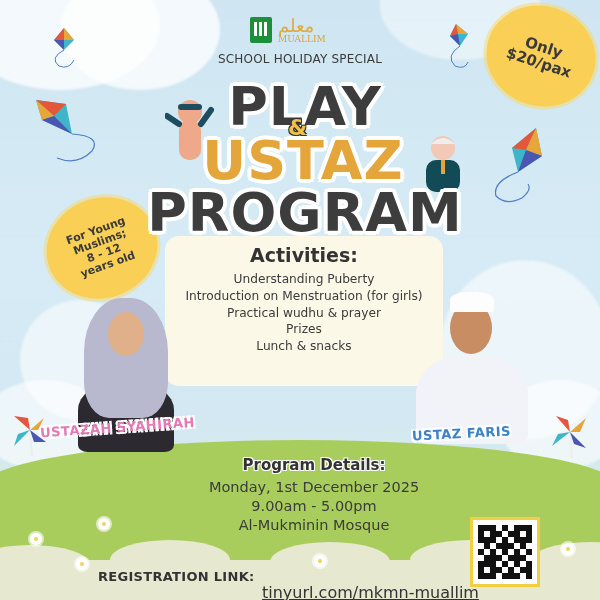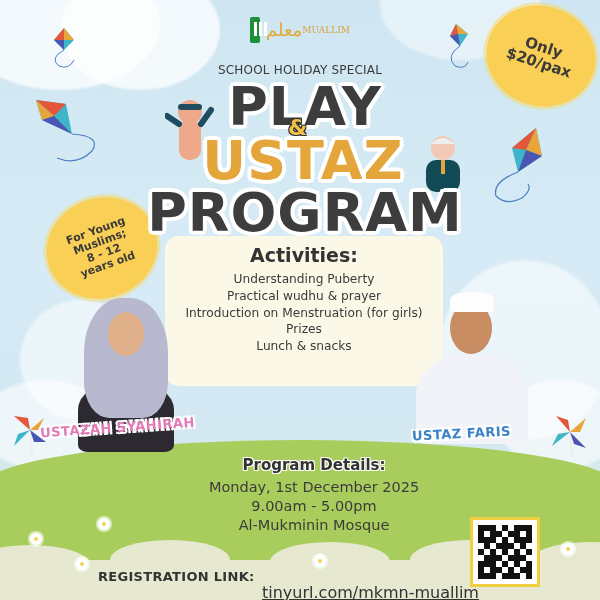--- a/index.html
+++ b/index.html
@@ -12,23 +12,23 @@
   }
   .abs { position: absolute; }
 
   
   .cloud { position: absolute; background: rgba(255,255,255,0.75); border-radius: 50%; filter: blur(1px); }
 
   
   .logos { left: 250px; top: 10px; width: 100px; height: 40px; display: flex; align-items: center; gap: 6px; }
   .logo-green { width: 22px; height: 26px; background: #1d8f3a; position: relative; border-radius: 2px; }
   .logo-green::before { content: ""; position: absolute; left: 4px; top: 5px; width: 3px; height: 14px; background: #fff; box-shadow: 5px 0 0 #fff, 10px 0 0 #fff; }
-  .logo-muallim { font-family: "DejaVu Serif", serif; color: #d9a23a; font-size: 9px; line-height: 1; display:flex; flex-direction:row; align-items:center; }
+  .logo-muallim { font-family: "DejaVu Serif", serif; color: #d9a23a; font-size: 9px; line-height: 1; display:flex; flex-direction:column; align-items:flex-start; }
   .logo-muallim .ar { font-size: 18px; color: #e0a93a; }
-  .school-holiday { left: 0; width: 600px; top: 52px; text-align: center; font-size: 12px; color: #3a3a3a; letter-spacing: 0.2px; margin-top: 11px; }
+  .school-holiday { left: 0; width: 600px; top: 52px; text-align: center; font-size: 12px; color: #3a3a3a; letter-spacing: 0.2px; }
 
   
   .badge { position: absolute; border-radius: 50%; background: #f9cf55; box-shadow: 0 0 0 3px rgba(250,215,100,0.5); display: flex; align-items: center; justify-content: center; text-align: center; font-weight: bold; color: #3a3a3a; }
   .price-badge { left: 486px; top: 6px; width: 110px; height: 100px; transform: rotate(18deg); font-size: 15px; line-height: 1.05; }
   .age-badge { left: 46px; top: 198px; width: 112px; height: 100px; transform: rotate(-20deg); font-size: 11px; line-height: 1.1; }
 
   
   .title-word { position: absolute; font-family: "DejaVu Sans", sans-serif; font-weight: 900; letter-spacing: 1px; line-height: 1; text-align: center;
     -webkit-text-stroke: 0px; paint-order: stroke fill; }
   .t-play { left: 200px; top: 80px; width: 210px; font-size: 54px; color: #3d3d3d; text-shadow: 0 0 0 #fff, 3px 3px 0 #fff, -3px -3px 0 #fff, 3px -3px 0 #fff, -3px 3px 0 #fff, 4px 0 0 #fff, -4px 0 0 #fff, 0 4px 0 #fff, 0 -4px 0 #fff; }
@@ -173,22 +173,22 @@
 <div class="flower" style="left:30px;top:533px"></div>
 <div class="flower" style="left:98px;top:518px"></div>
 <div class="flower" style="left:76px;top:558px"></div>
 <div class="flower" style="left:314px;top:555px"></div>
 <div class="flower" style="left:562px;top:543px"></div>
 
 <div class="abs activities">
   <h2>Activities:</h2>
   <ul>
     <li>Understanding Puberty</li>
+    <li>Introduction on Menstruation (for girls)</li>
     <li>Practical wudhu &amp; prayer</li>
-    <li>Introduction on Menstruation (for girls)</li>
     <li>Prizes</li>
     <li>Lunch &amp; snacks</li>
   </ul>
 </div>
 
 <div class="speaker syahirah">
   <div class="body-dark"></div>
   <div class="hijab"></div>
   <div class="face" style="left:30px;top:20px;width:36px;height:44px;"></div>
 </div>

